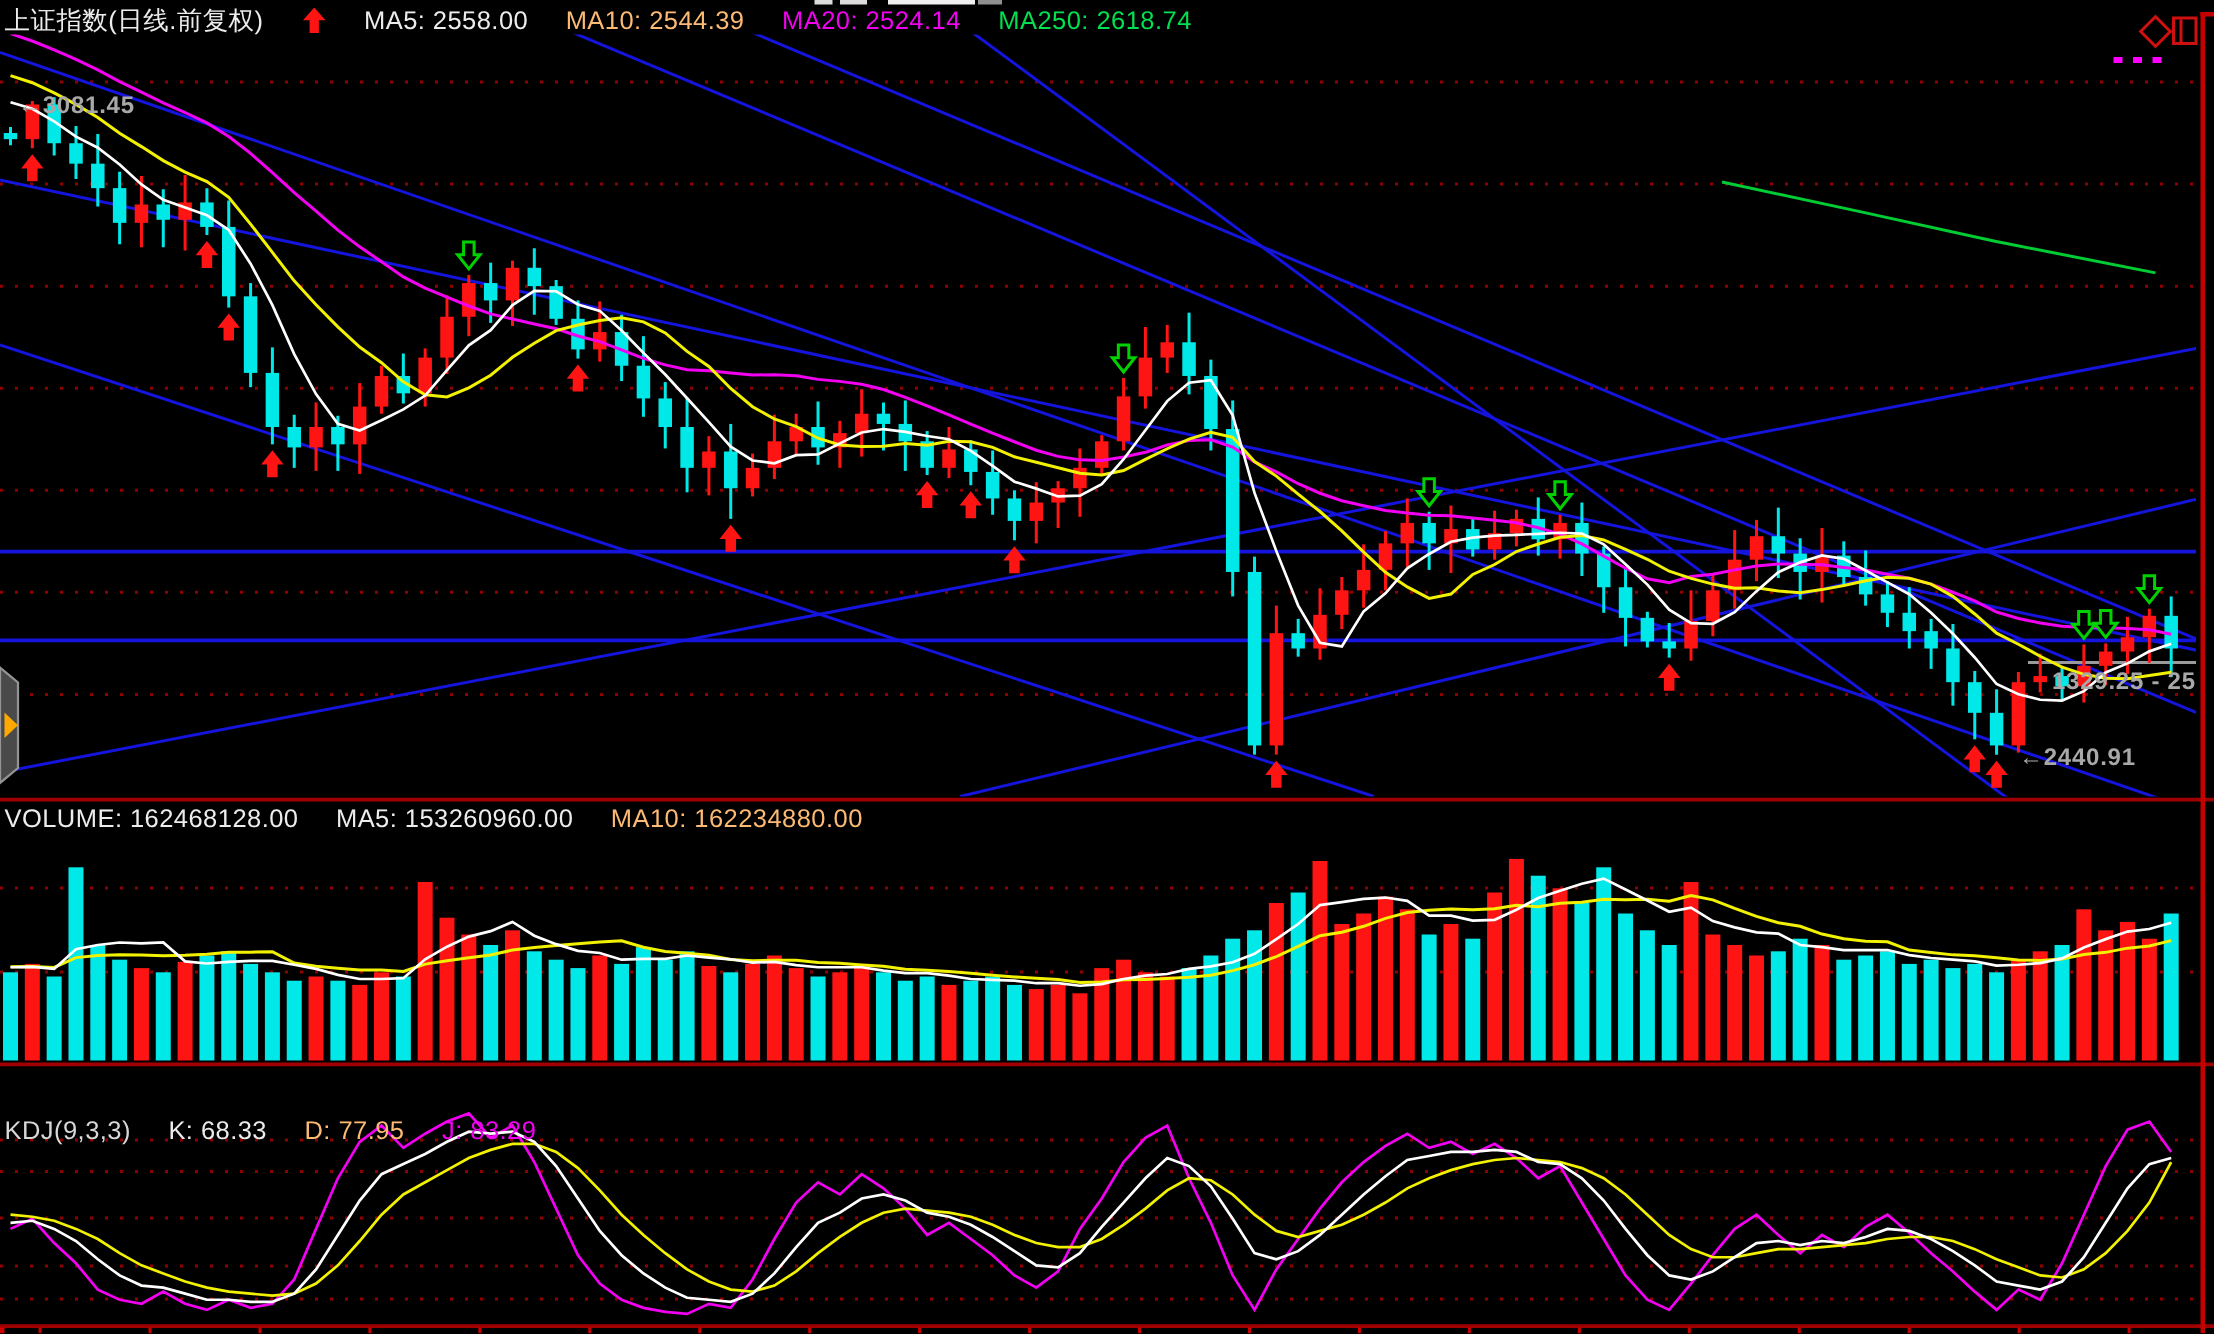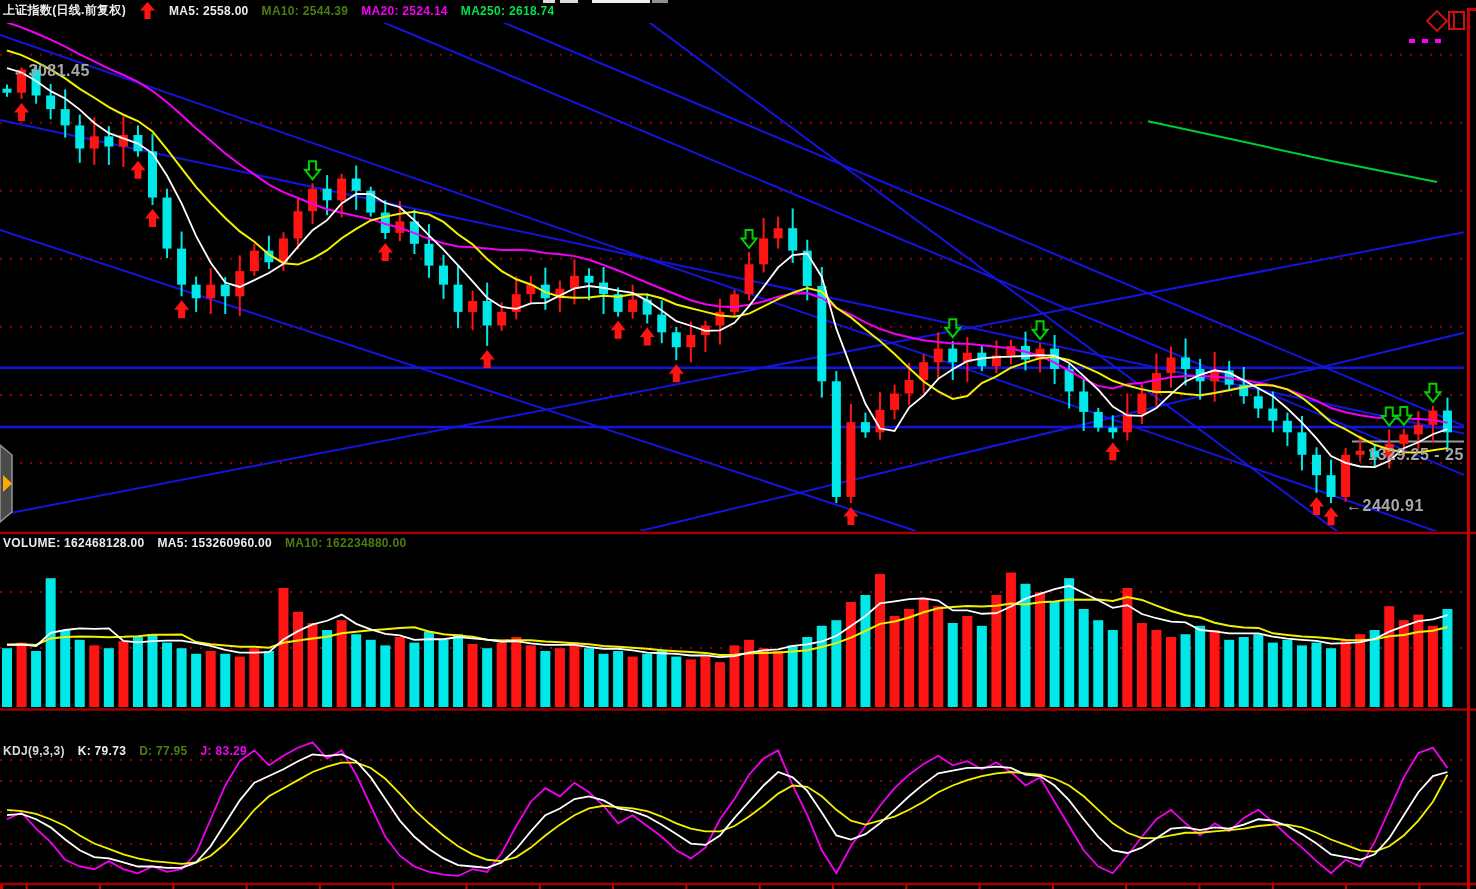--- a/index.html
+++ b/index.html
@@ -1,21 +1,21 @@
 <!DOCTYPE html>
 <html><head>
 <meta charset="utf-8">
 <style>
   html,body{margin:0;padding:0;background:#000;}
   .stage{position:relative;width:1476px;height:889px;background:#000;overflow:hidden;
          font-family:"Liberation Sans","DejaVu Sans",sans-serif;}
   .stage svg.canvas{position:absolute;left:0;top:0;}
-  .hdr{position:absolute;display:flex;gap:13px;font-size:12px;font-weight:700;
+  .hdr{position:absolute;display:flex;gap:25px;font-size:17px;font-weight:400;
        letter-spacing:.3px;white-space:nowrap;align-items:center;z-index:5;}
-  .t-white{color:#ececec}.t-yellow{color:#4d7c0f}.t-magenta{color:#f200f2}
+  .t-white{color:#ececec}.t-yellow{color:#fdba74}.t-magenta{color:#f200f2}
   .t-green{color:#00e050}.t-gray{color:#d8d8d8}
   .plabel{position:absolute;color:#a8a8a8;font-size:16px;font-weight:600;
           letter-spacing:.5px;white-space:nowrap;z-index:4;}
   .up-arr{display:inline-block;margin:0 1px;}
   .menu-dots{position:absolute;left:1409px;top:29px;z-index:6;}
   .menu-dots span{display:inline-block;width:6px;height:4px;background:#ff00ff;margin-right:7px;}
   .diamond-ic{position:absolute;left:1429px;top:13px;width:12px;height:12px;
               border:2px solid #cf1010;transform:rotate(45deg);z-index:6;}
   .win-ic{position:absolute;left:1448px;top:11px;width:13px;height:15px;
           border:2px solid #cf1010;z-index:6;}
@@ -456,21 +456,21 @@
   </div>
 
   <div class="hdr" style="left:3px;top:536px;">
     <span class="t-white">VOLUME: 162468128.00</span>
     <span class="t-white">MA5: 153260960.00</span>
     <span class="t-yellow">MA10: 162234880.00</span>
   </div>
 
   <div class="hdr" style="left:3px;top:744px;">
     <span class="t-gray">KDJ(9,3,3)</span>
-    <span class="t-white">K: 79.73</span>
+    <span class="t-white">K: 68.33</span>
     <span class="t-yellow">D: 77.95</span>
     <span class="t-magenta">J: 83.29</span>
   </div>
 
   <div class="plabel" style="left:12px;top:62px;">
     <span>←</span><span>3081.45</span>
   </div>
   <div class="plabel" style="left:1368px;top:446px;">1329.25 - 25</div>
   <div class="plabel" style="left:1346px;top:497px;">
     <span>←</span><span>2440.91</span>

